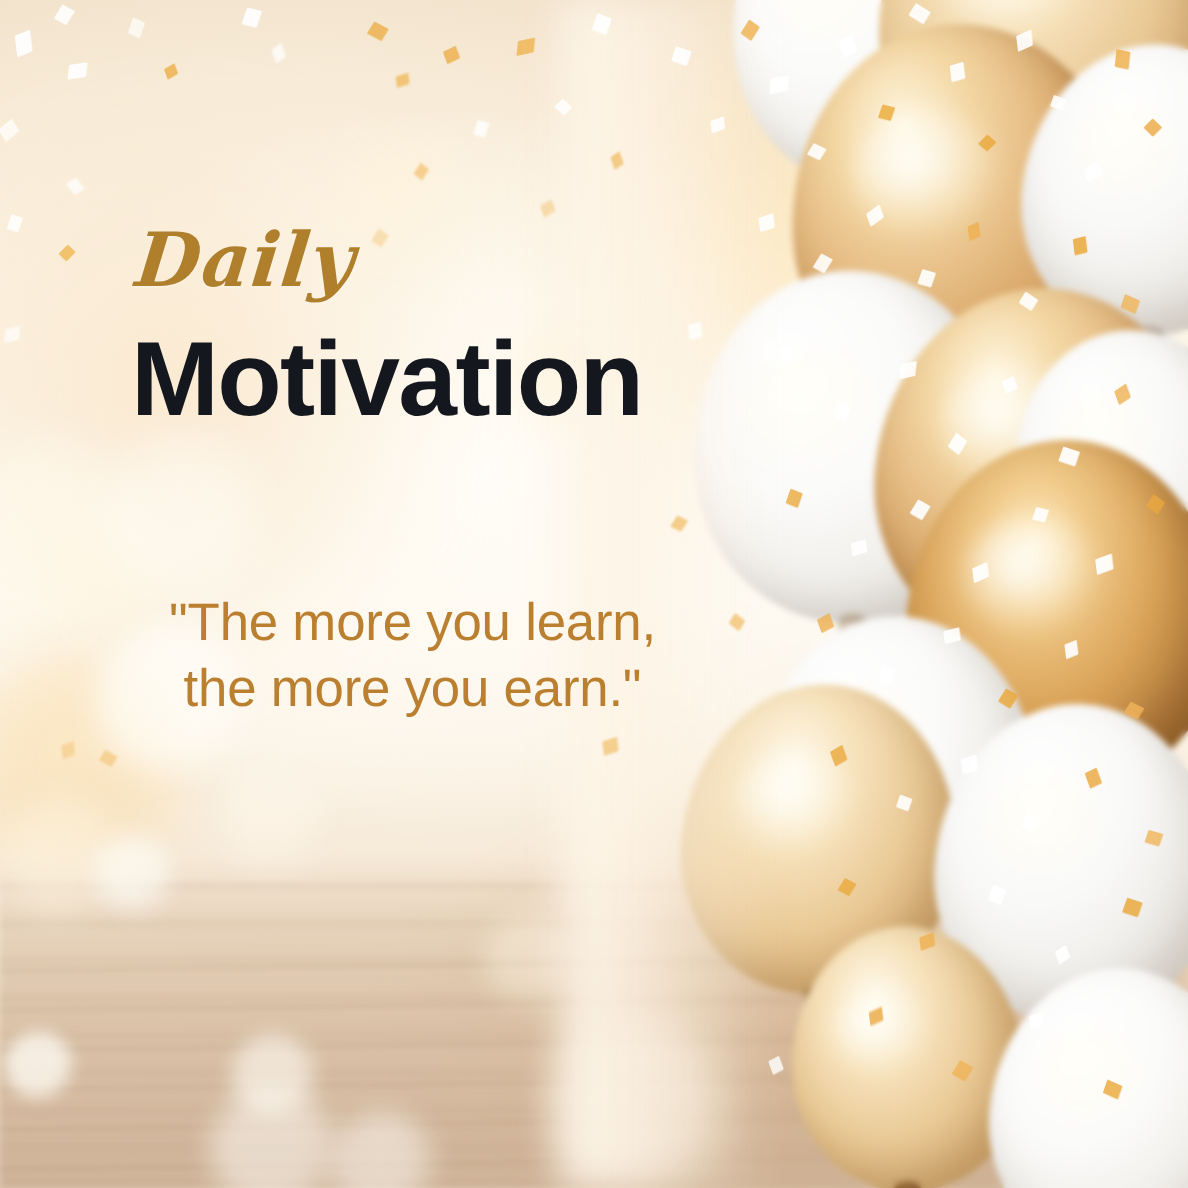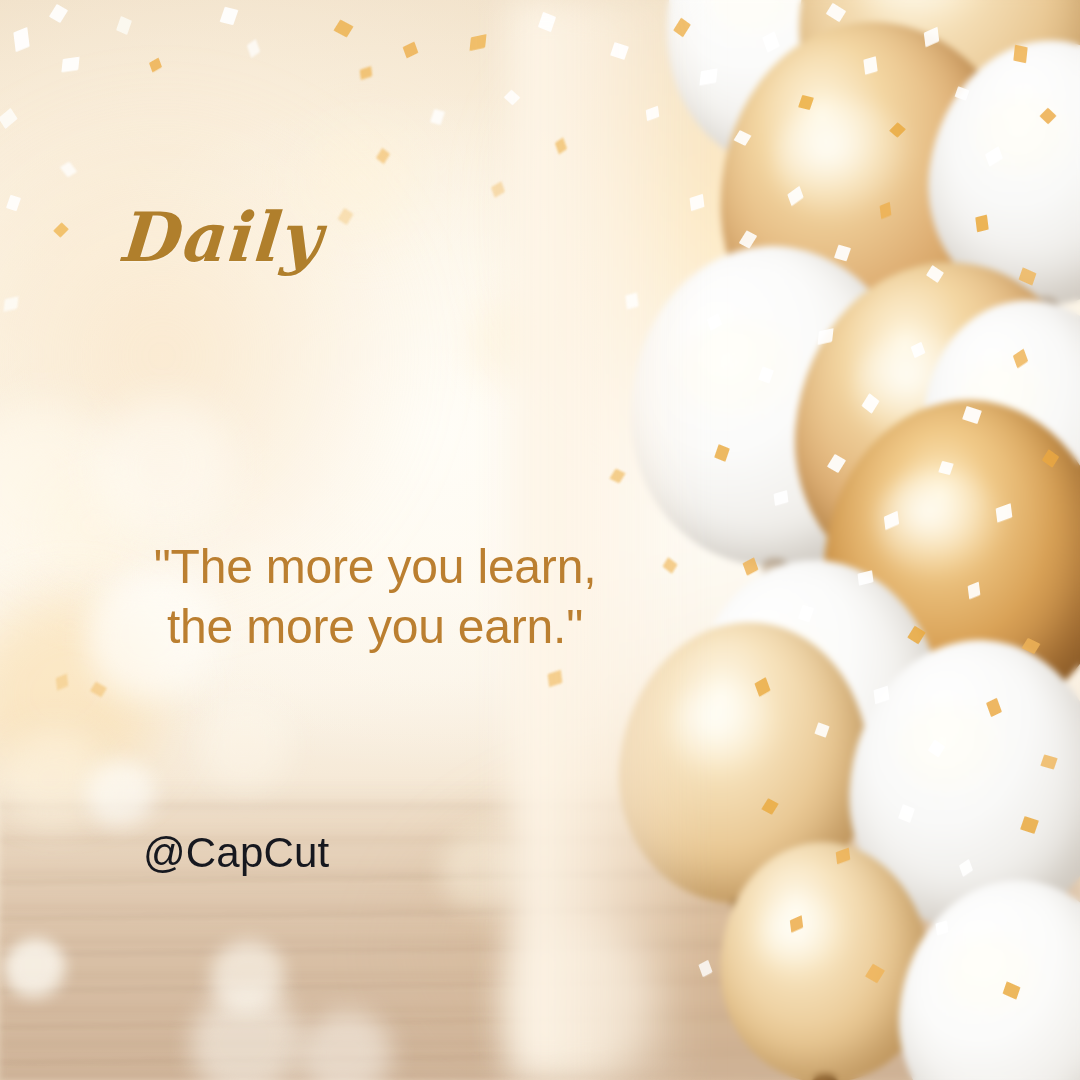--- a/index.html
+++ b/index.html
@@ -374,22 +374,22 @@
       <div class="confetti" style="left: 92px; top: 684px; width: 13px; height: 11px; background: rgb(242, 194, 115); opacity: 0.62; transform: rotate(30deg) skewX(-2deg); filter: blur(1.1px); border-radius: 1px;"></div>
       <div class="confetti" style="left: 56px; top: 676px; width: 12px; height: 12px; background: rgb(243, 200, 127); opacity: 0.58; transform: rotate(-22deg) skewX(-15deg); filter: blur(1.2px); border-radius: 1px;"></div>
       <div class="confetti" style="left: 340px; top: 210px; width: 11px; height: 13px; background: rgb(243, 203, 134); opacity: 0.52; transform: rotate(34deg) skewX(2deg); filter: blur(1.2px); border-radius: 1px;"></div>
       <div class="confetti" style="left: 492px; top: 184px; width: 12px; height: 11px; background: rgb(242, 198, 124); opacity: 0.55; transform: rotate(-30deg) skewX(-10deg); filter: blur(1.2px); border-radius: 1px;"></div>
     </div>
 
   <div class="text-layer">
 
     <div class="daily-script">Daily</div>
 
+    <div class="motivation-title">Motivation</div>
 
     <div class="quote">
       <span class="quote-line">"The more you learn,</span>
       <span class="quote-line">the more you earn."</span>
     </div>
 
-    <div class="handle">@CapCut</div>
 
   </div>
 </div>
 
 </body></html>

